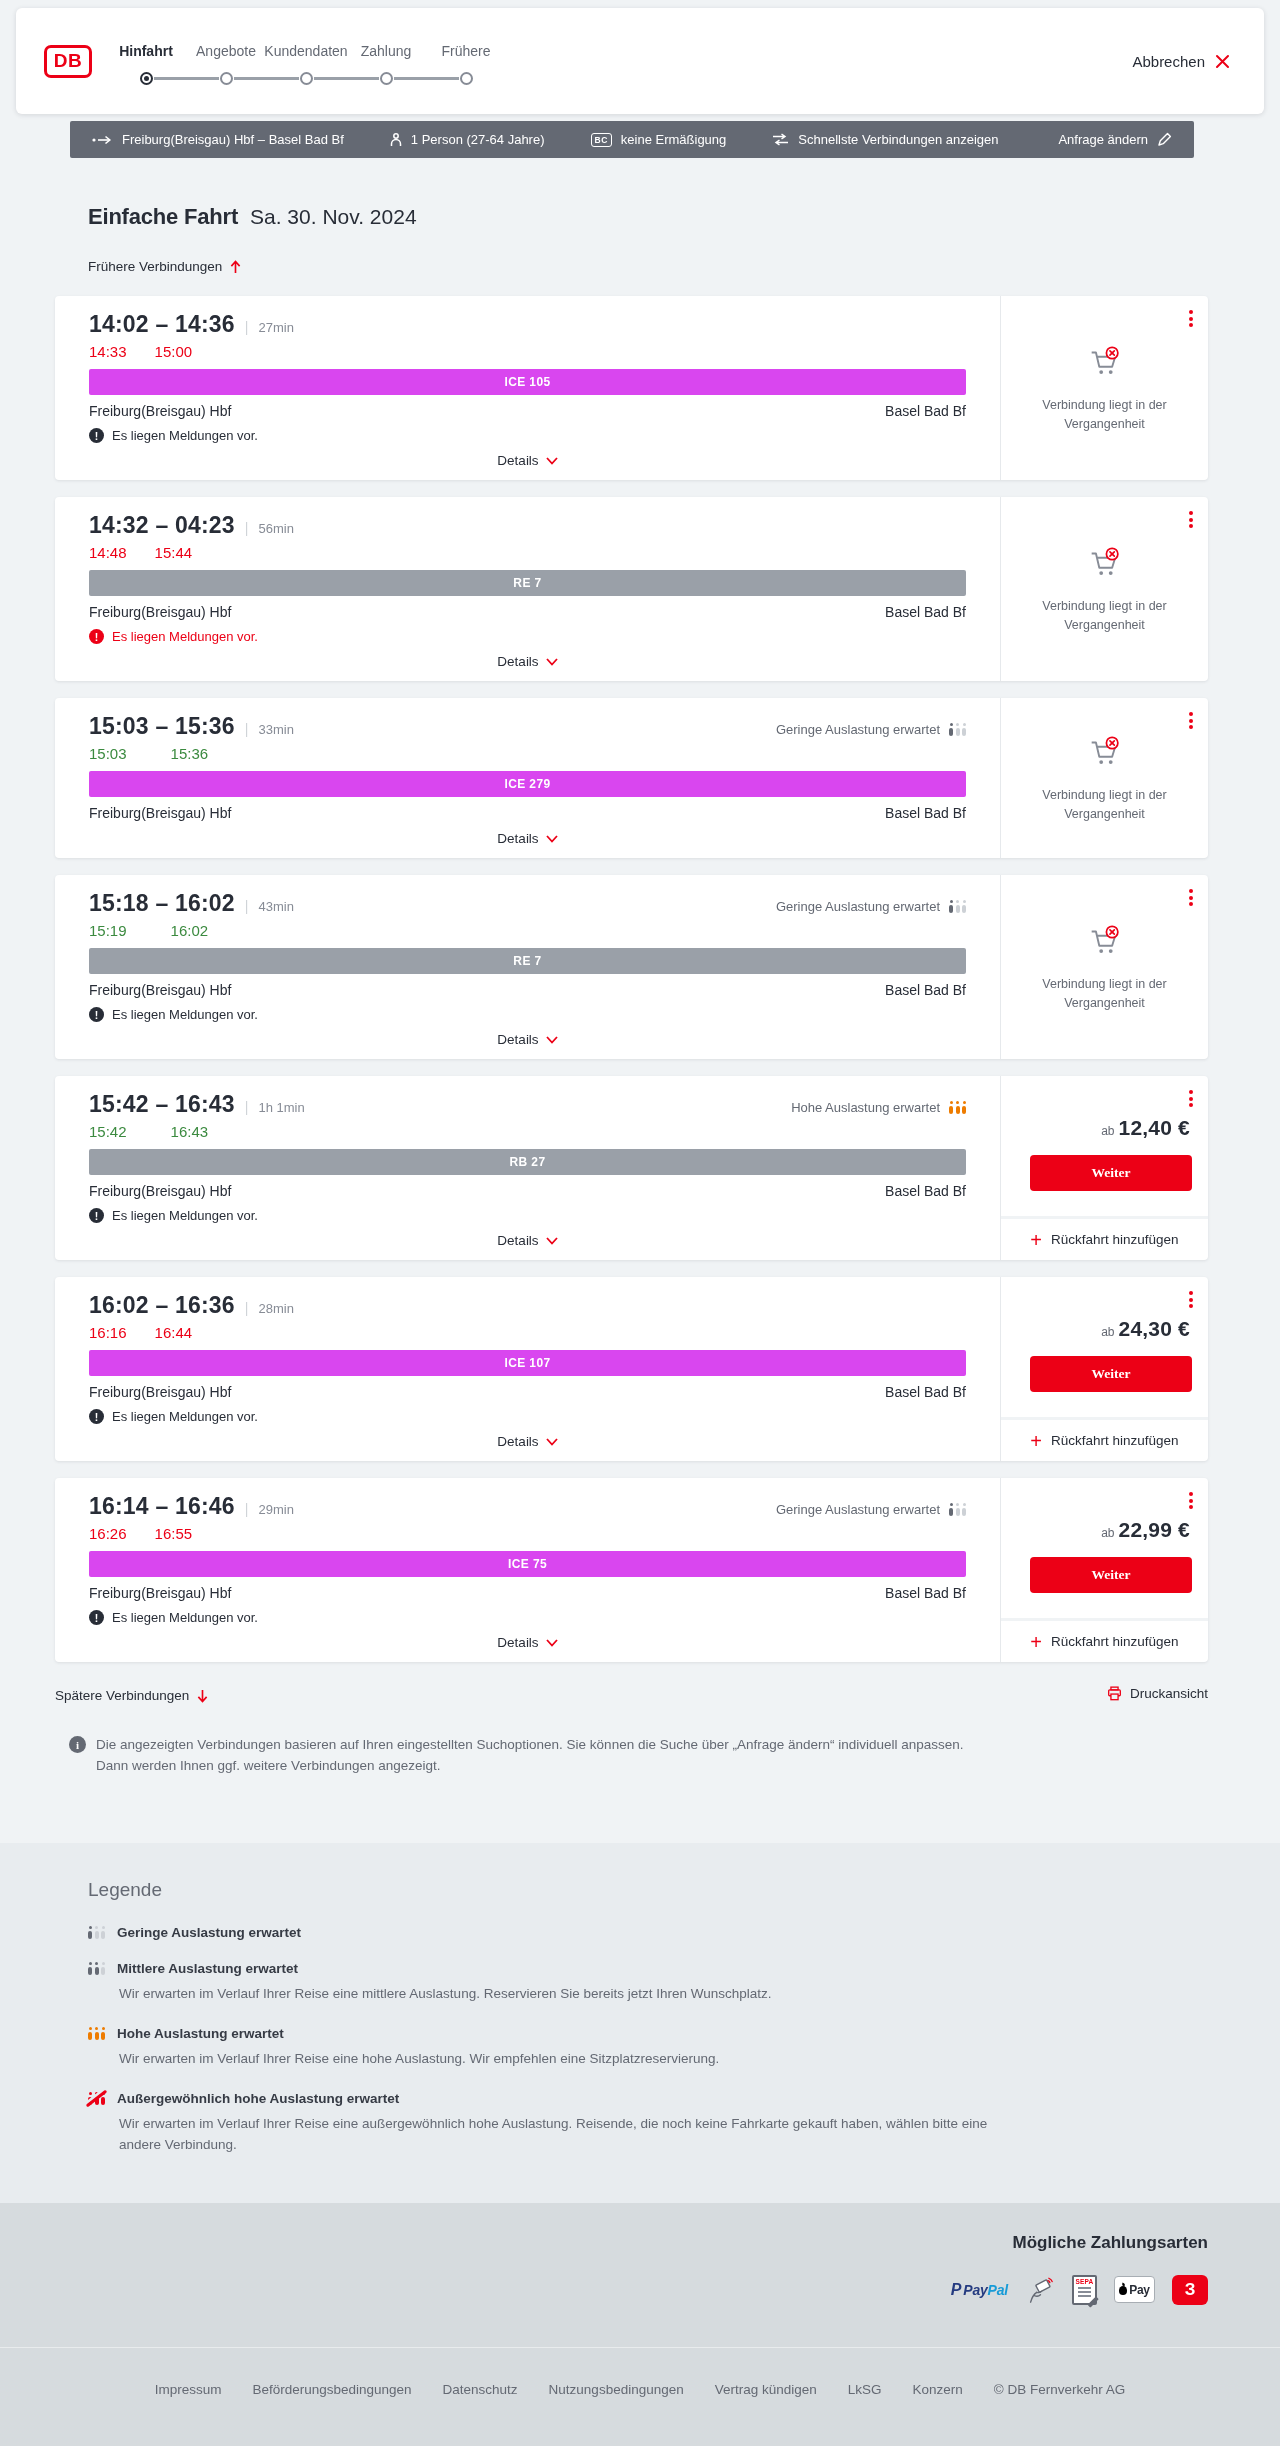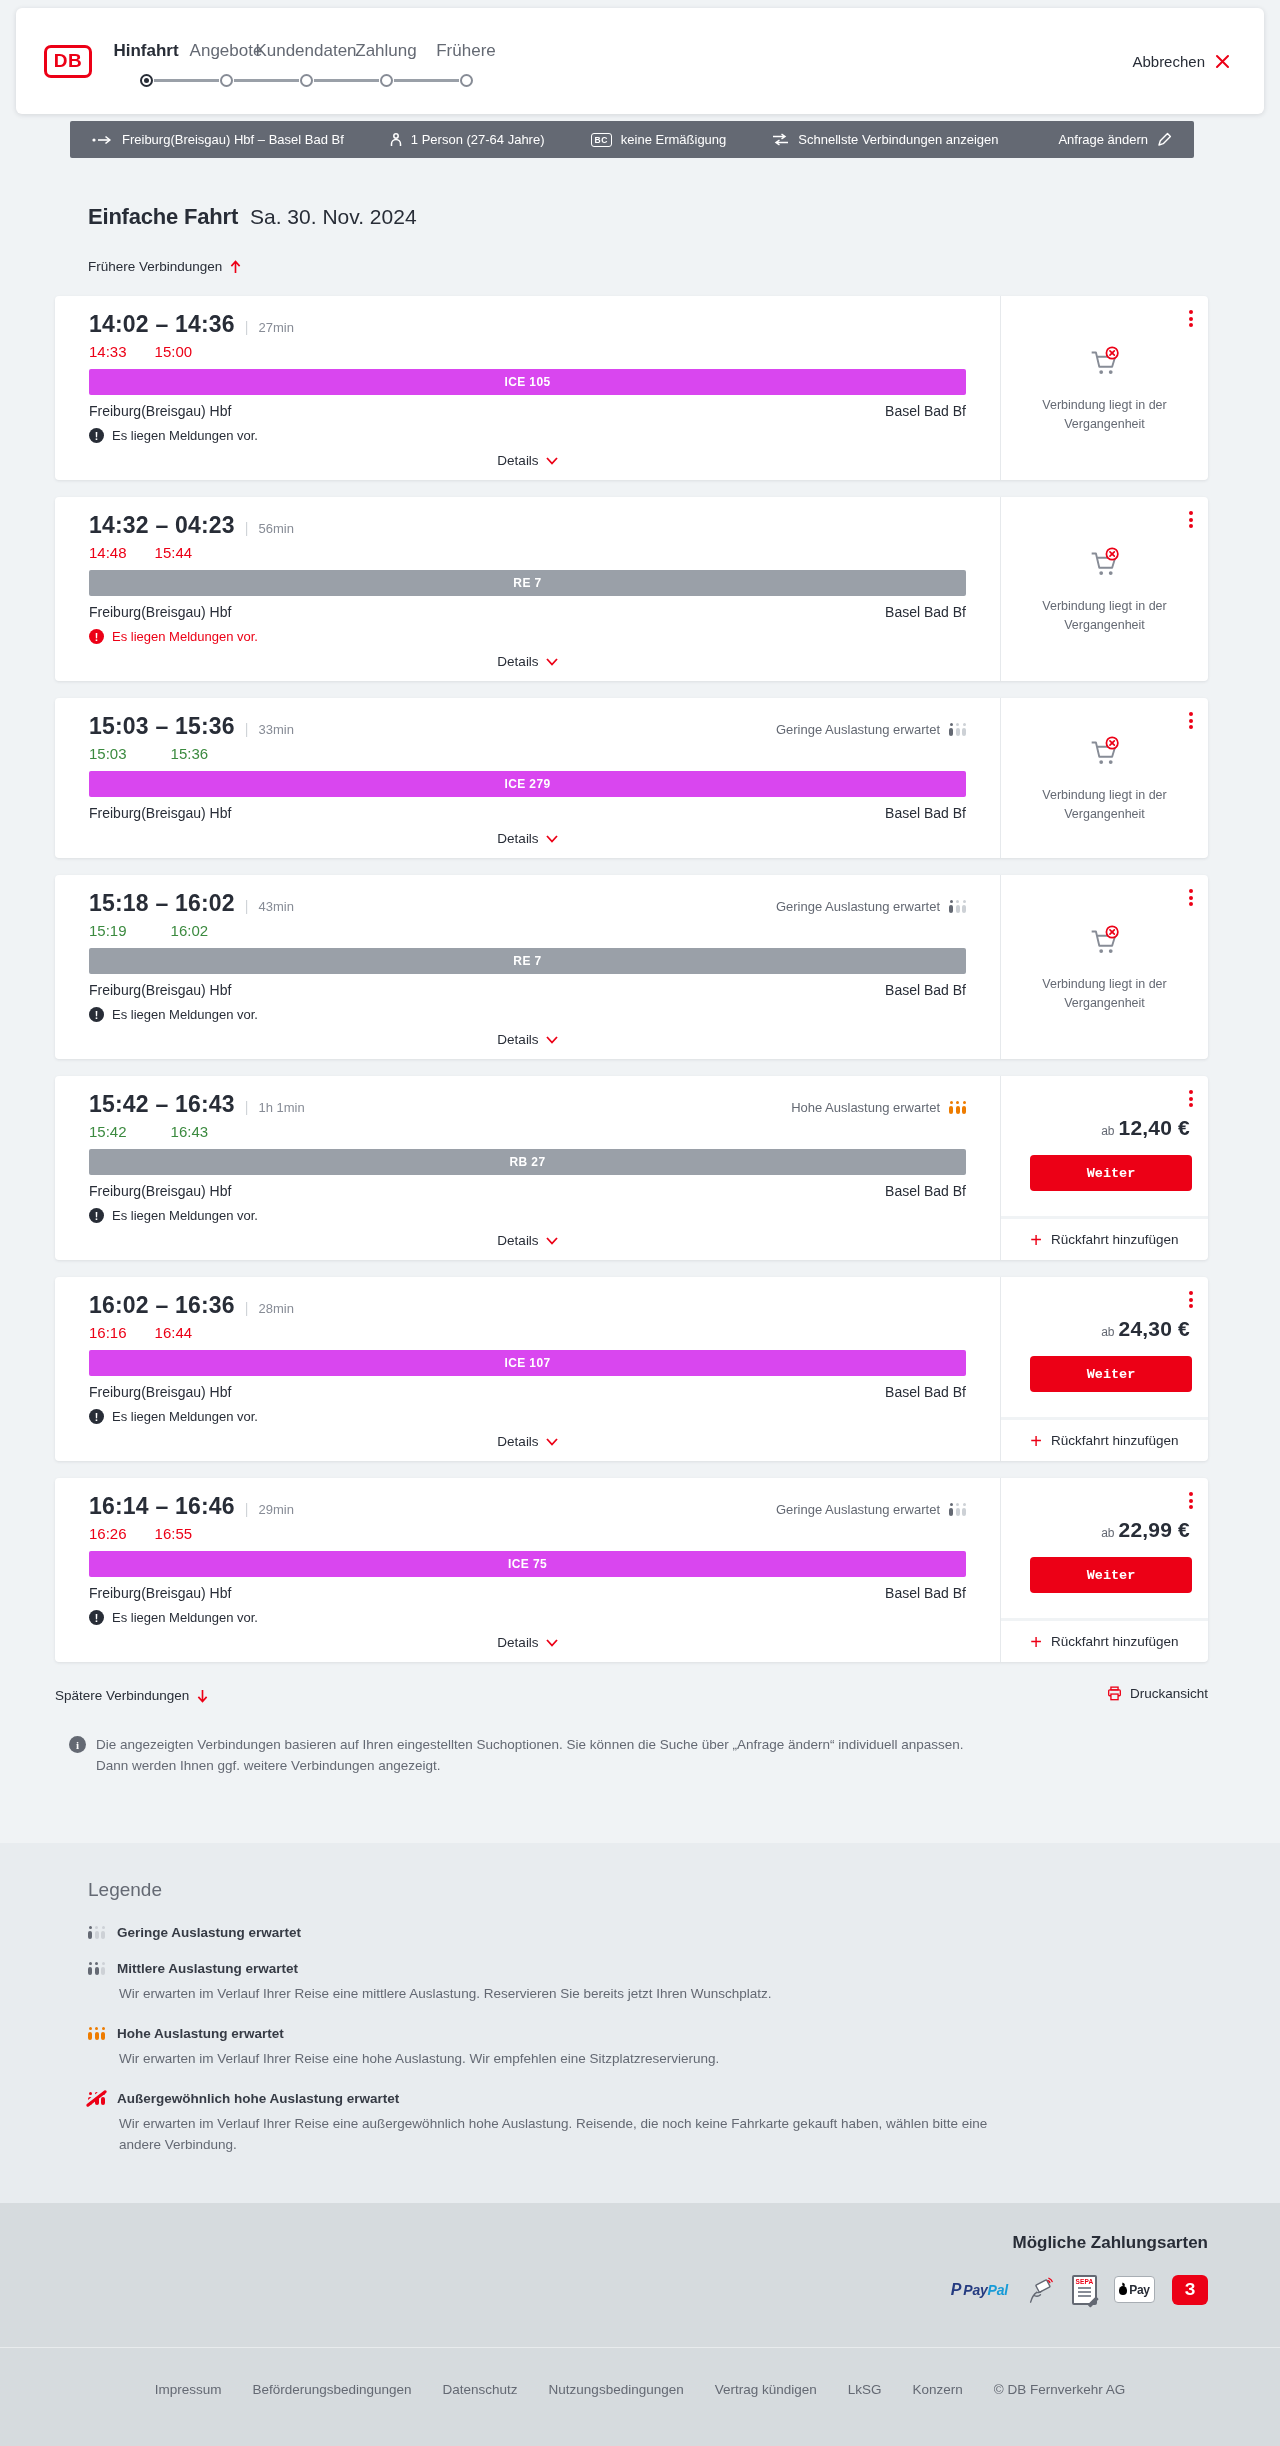--- a/index.html
+++ b/index.html
@@ -20,21 +20,21 @@
     padding: 0 34px 0 28px; position: relative; z-index: 2;
   }
   .db-logo {
     width: 48px; height: 33px; border: 3.5px solid #ec0016; border-radius: 7px;
     color: #ec0016; background: #fff; font-weight: bold; font-size: 19px;
     display: flex; align-items: center; justify-content: center; letter-spacing: .5px;
     flex: none;
   }
   .stepper { margin-left: 14px; display: flex; padding-top: 6px; }
   .step { width: 80px; display: flex; flex-direction: column; align-items: center; position: relative; }
-  .step-label { font-size: 17px; color: #646973; margin-bottom: 13px; white-space: nowrap; }
+  .step-label { font-size: 14px; color: #646973; margin-bottom: 13px; white-space: nowrap; }
   .step.active .step-label { color: #282d37; font-weight: bold; }
   .step-dot {
     width: 13px; height: 13px; border: 2px solid #878c96; border-radius: 50%;
     background: #fff; position: relative; z-index: 1;
   }
   .step.active .step-dot { border-color: #282d37; }
   .step.active .step-dot::after { content:""; position:absolute; inset:2px; border-radius:50%; background:#282d37; }
   .step:not(:last-child)::after {
     content:""; position:absolute; bottom: 5.5px; left: calc(50% + 8px);
     width: calc(100% - 15px); height: 2.5px; background: #9aa0a8;
@@ -126,21 +126,21 @@
 
   .side-past { flex: 1; display: flex; flex-direction: column; align-items: center; justify-content: center;
     text-align: center; padding: 8px 24px; gap: 13px; }
   .past-tx { color: #646973; font-size: 12.5px; line-height: 1.5; }
 
   .side-book { flex: 1; padding: 40px 16px 14px; display: flex; flex-direction: column; }
   .price-line { text-align: right; padding-right: 2px; }
   .price-ab { color: #646973; font-size: 12px; margin-right: 4px; }
   .price-val { font-size: 21px; font-weight: bold; letter-spacing: .2px; }
   .weiter-btn { margin: 15px 0 0 13px; height: 36px; background: #ec0016; border: 0; border-radius: 4px;
-    color: #fff; font-family: Liberation Mono, monospace; font-weight: bold; font-size: 13.5px; cursor: pointer; }
+    color: #fff; font-family: Liberation Serif, serif; font-weight: bold; font-size: 13.5px; cursor: pointer; }
   .side-return { border-top: 3px solid #f0f3f5; min-height: 44px; display: flex; align-items: center; justify-content: center; }
   .return-btn { background: none; border: 0; font: inherit; font-size: 13.5px; color: #282d37;
     display: flex; align-items: center; gap: 9px; cursor: pointer; }
   .plus-ic { color: #ec0016; font-size: 20px; font-weight: 300; line-height: 14px; }
 
   
   .later-row { margin: 24px 0 0 0; display: flex; align-items: center; }
   .later-row .right { margin-left: auto; }
   .print-btn { background: none; border: 0; font: inherit; font-size: 13.5px; color: #282d37;
     display: inline-flex; align-items: center; gap: 8px; cursor: pointer; }

